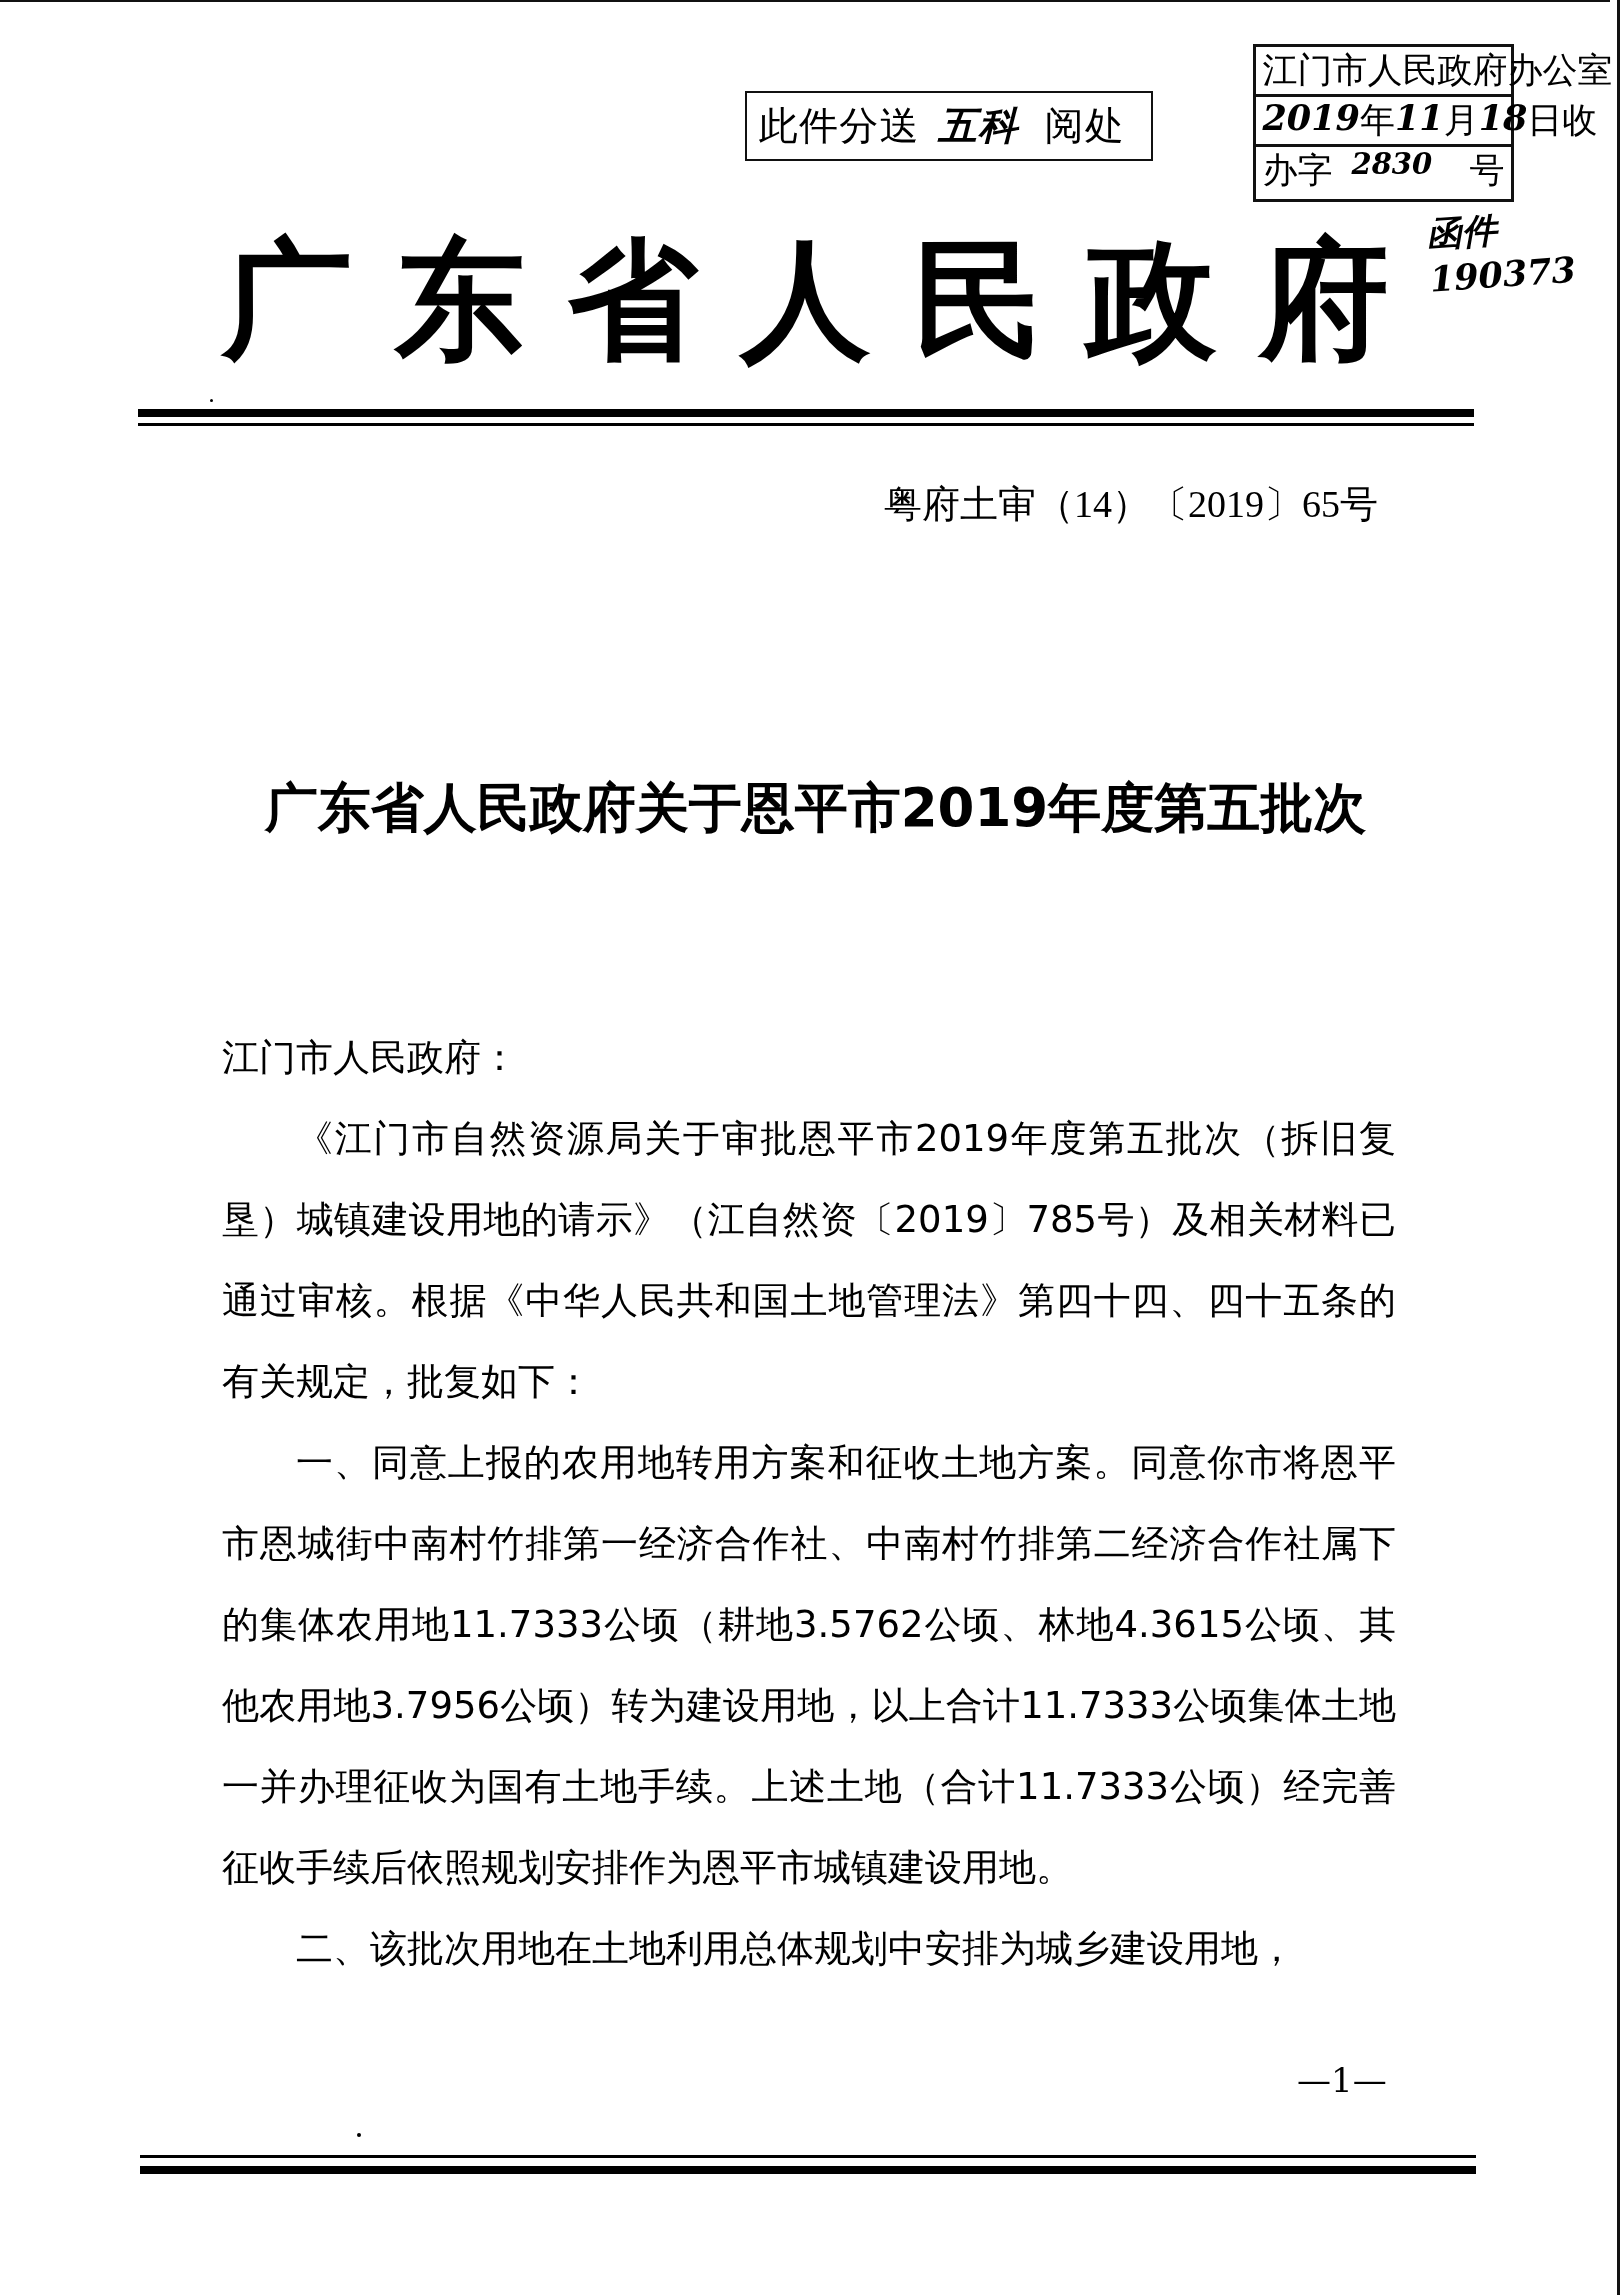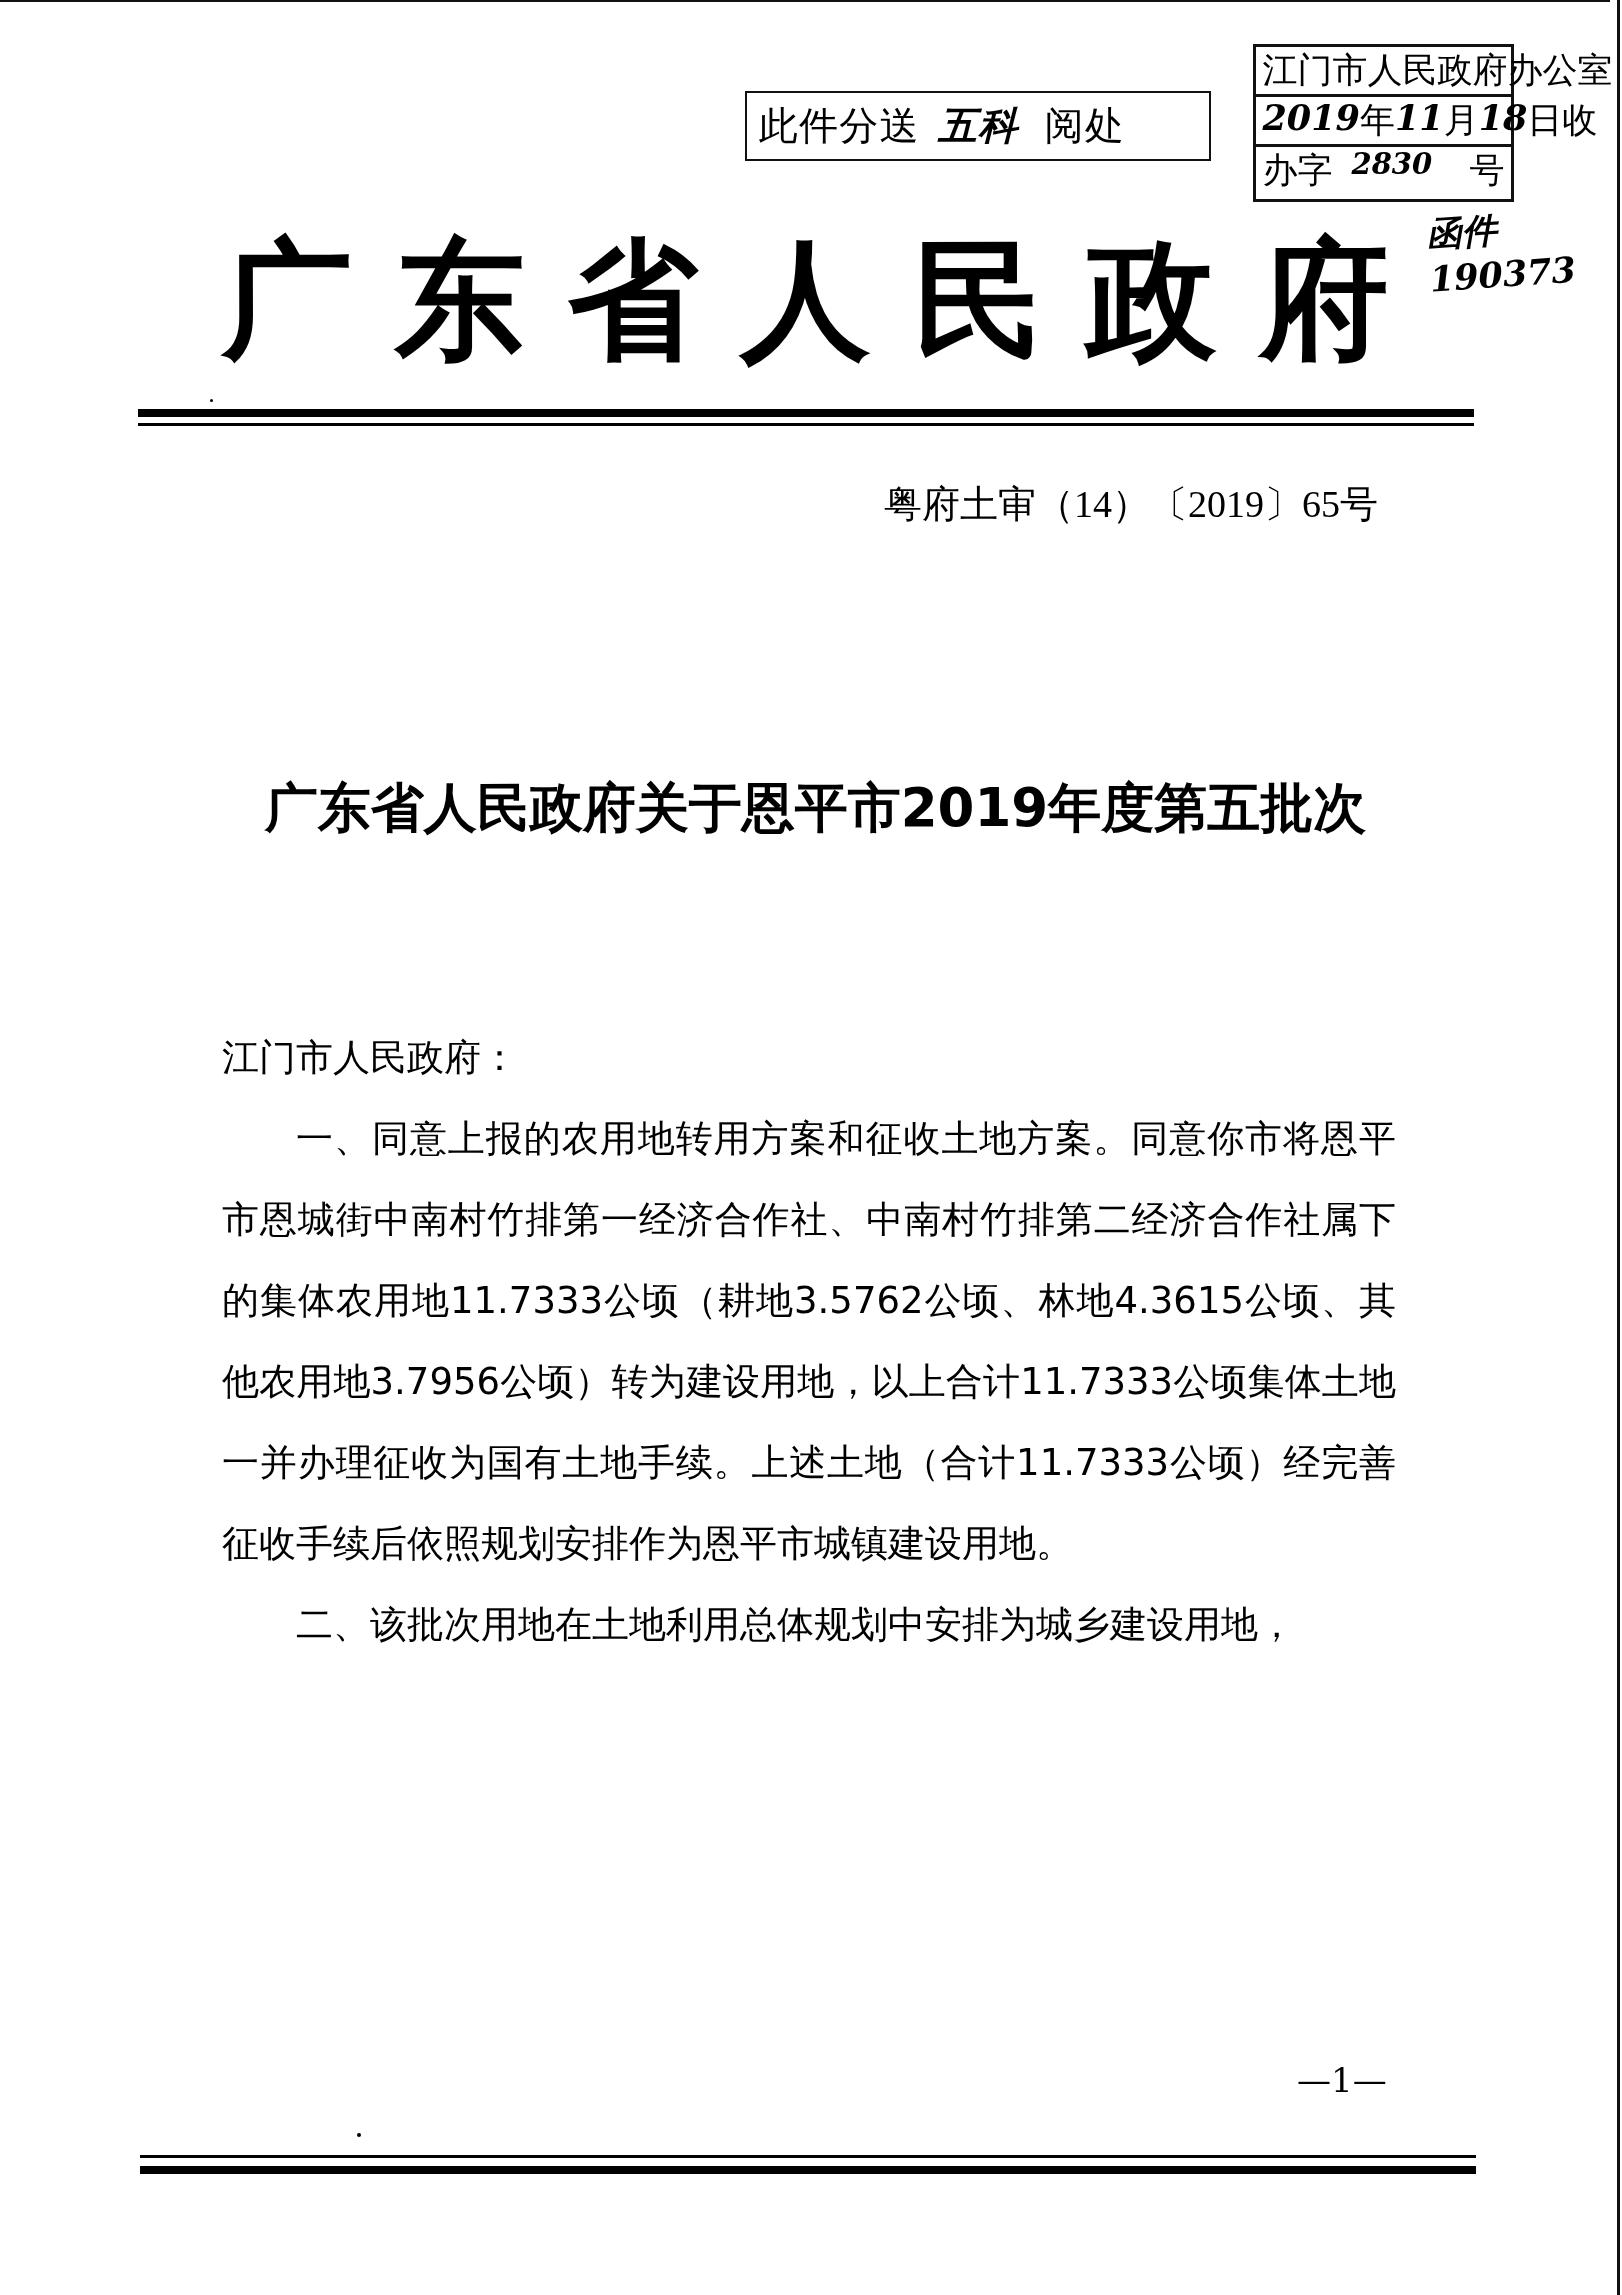--- a/index.html
+++ b/index.html
@@ -5,21 +5,21 @@
   html, body { margin:0; padding:0; background:#ffffff; }
   body { width:1622px; height:2295px; position:relative; overflow:hidden; color:#000;
          font-family: "DejaVu Serif", "Liberation Serif", serif; }
   .abs { position:absolute; }
 
   
   .edge-top { left:0; top:0; width:1610px; height:2px; background:#111; }
   .edge-right { left:1617px; top:0; width:2.6px; height:2295px; background:#111; }
 
   
-  .dist-stamp { left:745px; top:91px; width:466px; height:70px; border:2.6px solid #111;
+  .dist-stamp { left:745px; top:91px; width:408px; height:70px; border:2.6px solid #111;
                 border-left-width:2px; box-sizing:border-box; display:flex; align-items:center;
                 font-family:"DejaVu Sans", sans-serif; font-size:39px; letter-spacing:1.3px; padding-left:11.7px; }
   .dist-stamp .hand { font-family:"DejaVu Serif", serif; font-weight:bold; font-style:italic; margin:0 26px 0 18px; }
 
   
   .recv-stamp { left:1253px; top:44px; width:261px; height:158px; border:3.9px solid #111; box-sizing:border-box;
                 font-family:"DejaVu Sans", sans-serif; }
   .recv-row { height:50px; border-bottom:3.3px solid #111; display:flex; align-items:flex-start; font-size:35px; padding:0 6.5px; box-sizing:border-box; white-space:nowrap; }
   .recv-row:last-child { border-bottom:none; }
   .recv-row .hand { font-family:"DejaVu Serif", serif; font-style:italic; font-weight:bold; }
@@ -94,20 +94,21 @@
 <div class="abs rule-thin-top"></div>
 
 <div class="abs docno">粤府土审（14）〔2019〕65号</div>
 
 <div class="abs title">
   <div>广东省人民政府关于恩平市2019年度第五批次</div>
 </div>
 
 <div class="abs body">
   <p>江门市人民政府：</p>
+  <p class="indent">《江门市自然资源局关于审批恩平市2019年度第五批次（拆旧复垦）城镇建设用地的请示》（江自然资〔2019〕785号）及相关材料已通过审核。根据《中华人民共和国土地管理法》第四十四、四十五条的有关规定，批复如下：</p>
   <p class="indent">一、同意上报的农用地转用方案和征收土地方案。同意你市将恩平市恩城街中南村竹排第一经济合作社、中南村竹排第二经济合作社属下的集体农用地11.7333公顷（耕地3.5762公顷、林地4.3615公顷、其他农用地3.7956公顷）转为建设用地，以上合计11.7333公顷集体土地一并办理征收为国有土地手续。上述土地（合计11.7333公顷）经完善征收手续后依照规划安排作为恩平市城镇建设用地。</p>
   <p class="indent">二、该批次用地在土地利用总体规划中安排为城乡建设用地，</p>
 </div>
 
 <div class="abs pageno">—1—</div>
 <div class="abs dot2"></div>
 <div class="abs rule-thin-bot"></div>
 <div class="abs rule-thick-bot"></div>
 
 

